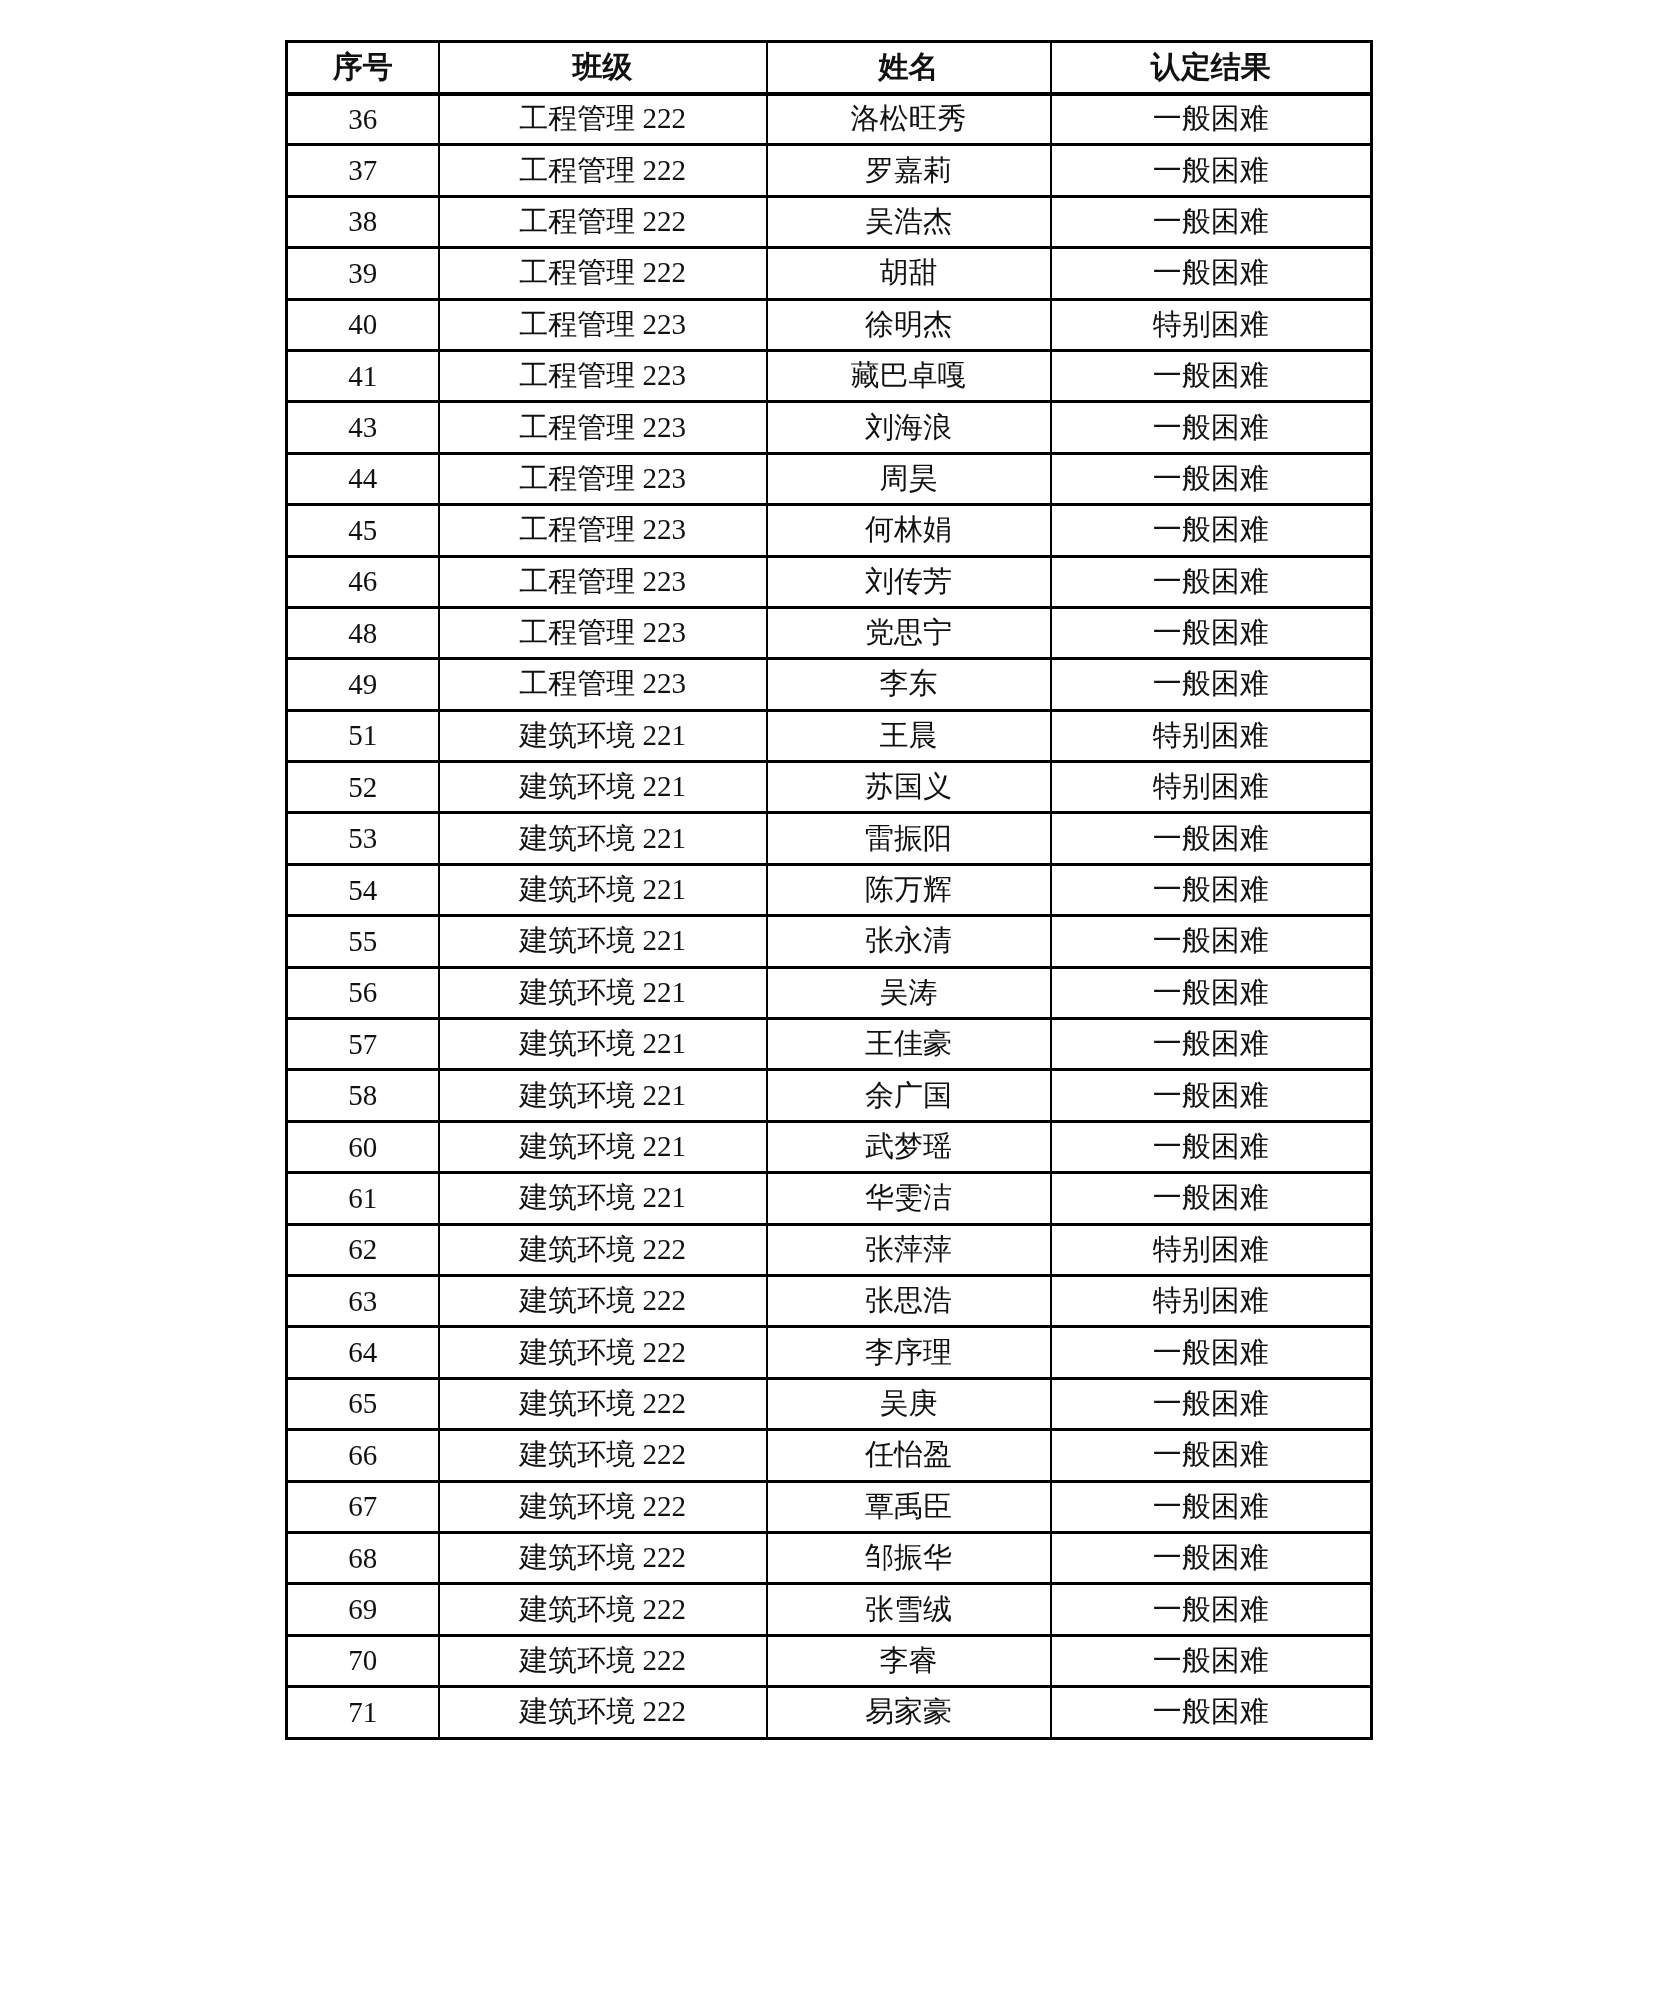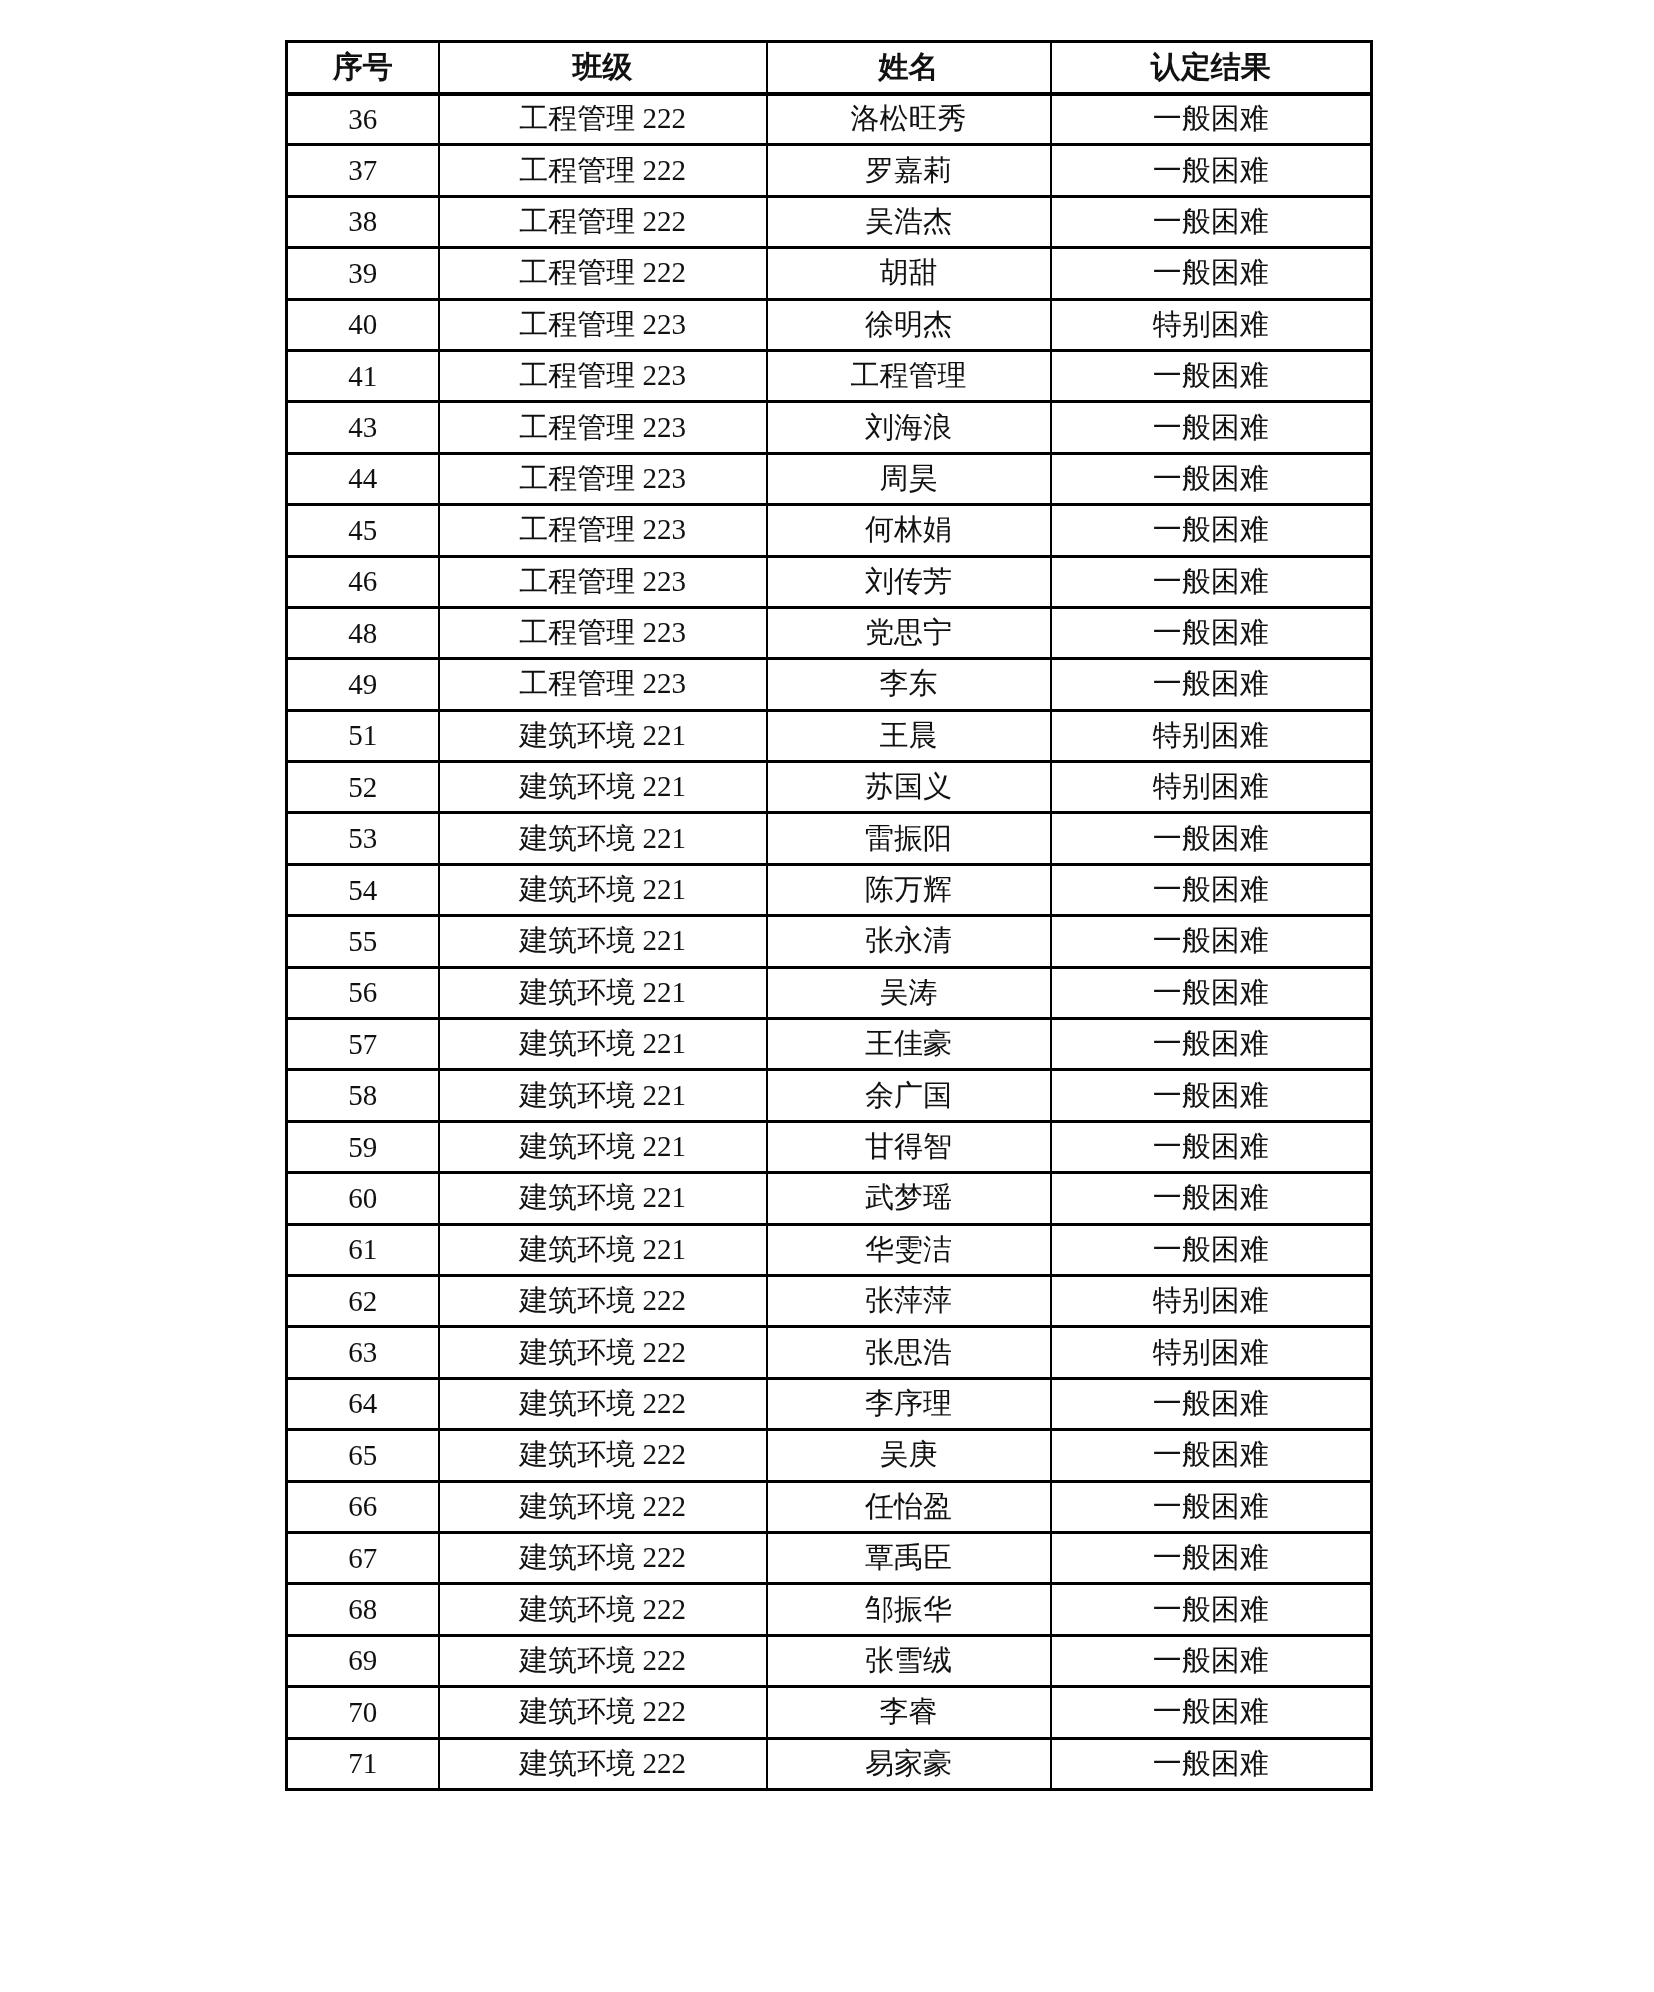--- a/index.html
+++ b/index.html
@@ -105,21 +105,21 @@
         </tr>
         <tr>
           <td>40</td>
           <td>工程管理 223</td>
           <td>徐明杰</td>
           <td>特别困难</td>
         </tr>
         <tr>
           <td>41</td>
           <td>工程管理 223</td>
-          <td>工程管理</td>
+          <td>藏巴卓嘎</td>
           <td>一般困难</td>
         </tr>
         <tr>
           <td>43</td>
           <td>工程管理 223</td>
           <td>刘海浪</td>
           <td>一般困难</td>
         </tr>
         <tr>
           <td>44</td>
@@ -190,26 +190,20 @@
         <tr>
           <td>57</td>
           <td>建筑环境 221</td>
           <td>王佳豪</td>
           <td>一般困难</td>
         </tr>
         <tr>
           <td>58</td>
           <td>建筑环境 221</td>
           <td>余广国</td>
-          <td>一般困难</td>
-        </tr>
-        <tr>
-          <td>59</td>
-          <td>建筑环境 221</td>
-          <td>甘得智</td>
           <td>一般困难</td>
         </tr>
         <tr>
           <td>60</td>
           <td>建筑环境 221</td>
           <td>武梦瑶</td>
           <td>一般困难</td>
         </tr>
         <tr>
           <td>61</td>

